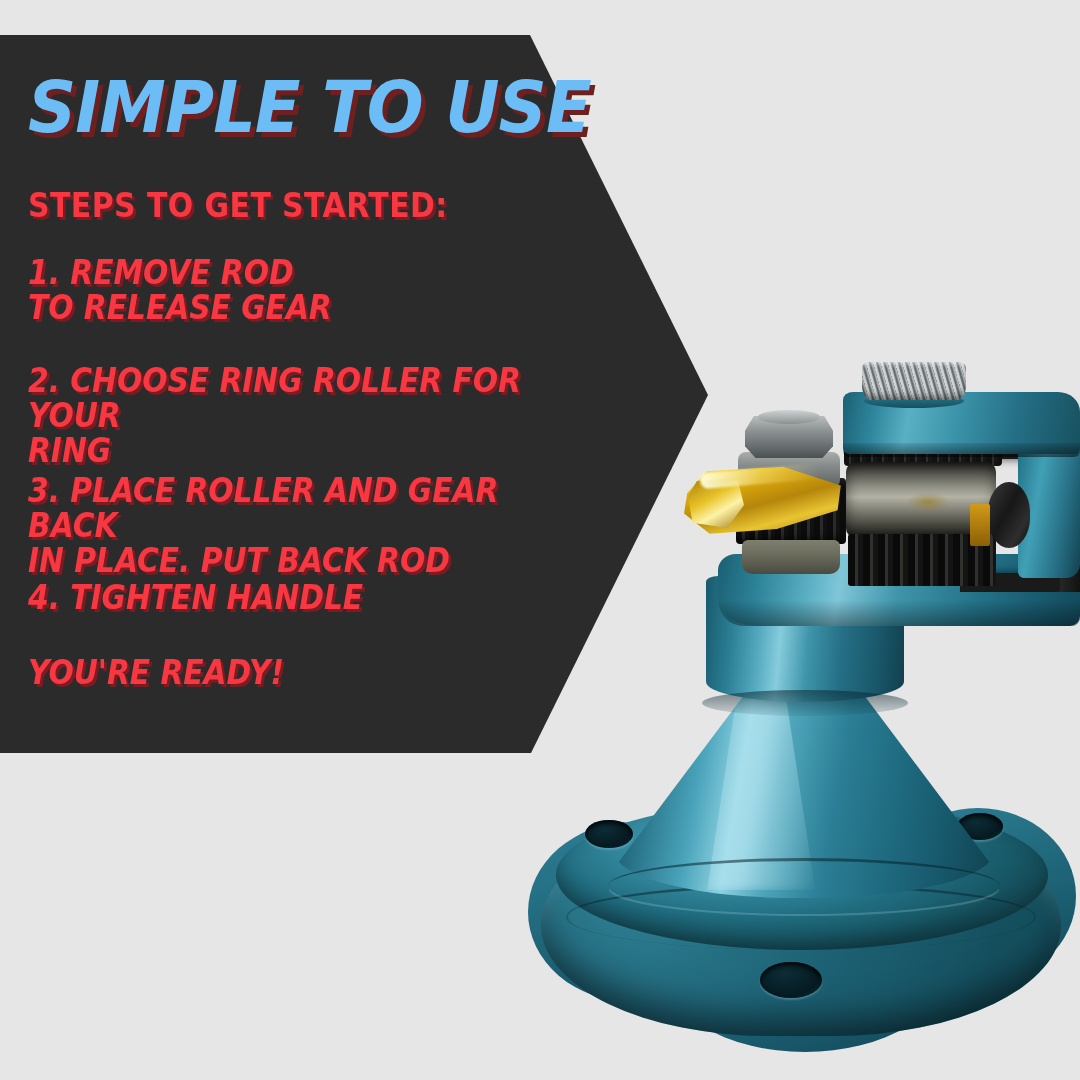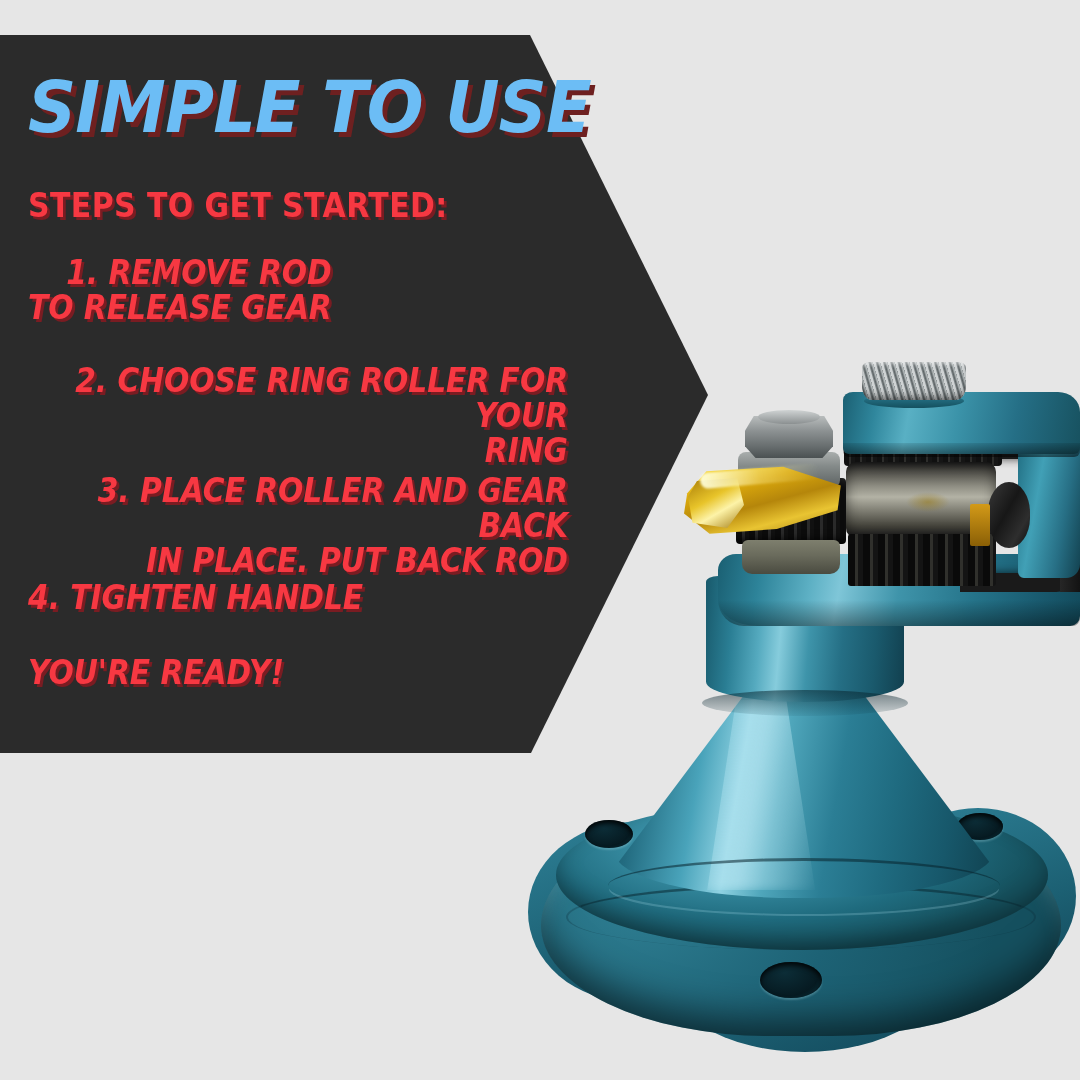--- a/index.html
+++ b/index.html
@@ -5,21 +5,21 @@
 <style>
   * { margin:0; padding:0; box-sizing:border-box; }
   html,body { width:1080px; height:1080px; overflow:hidden; }
   body {
     background:#e6e6e6;
     font-family:"Liberation Sans", sans-serif;
     position:relative;
   }
 
   
-  #stage { position:absolute; inset:0; width:1080px; height:1080px; overflow:hidden; background:#e6e6e6;text-align:right; }
+  #stage { position:absolute; inset:0; width:1080px; height:1080px; overflow:hidden; background:#e6e6e6; }
 
   
   .photo-layer{ position:absolute; left:0; top:0; width:1080px; height:1080px; }
 
   
   .base-flange{
     position:absolute; left:541px; top:806px; width:520px; height:230px;
     background:
       radial-gradient(ellipse 70% 120% at 18% 40%, #2f7f93 0%, #1d6275 55%, #15505f 100%);
     border-radius:46% 46% 44% 44% / 52% 52% 48% 48%;

